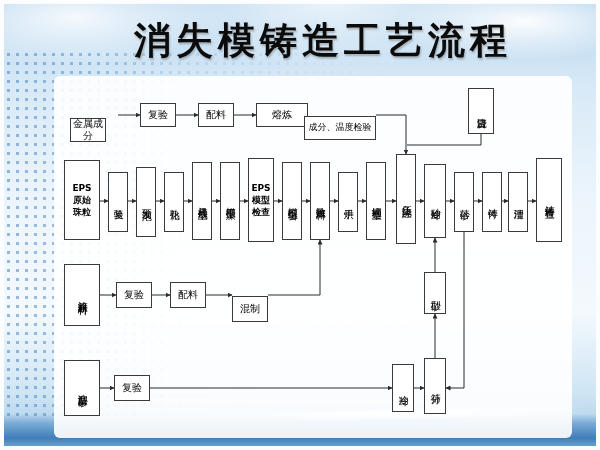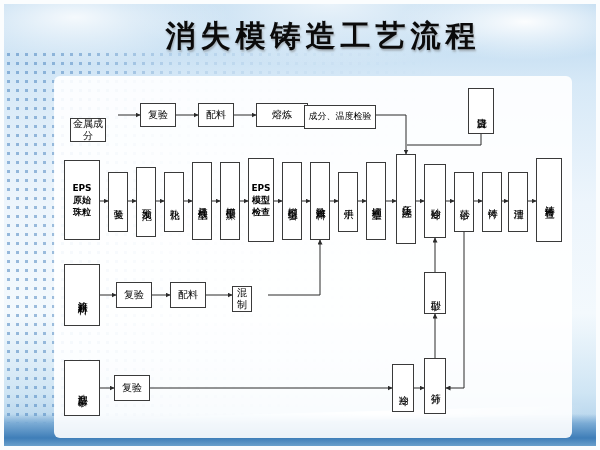--- a/index.html
+++ b/index.html
@@ -28,21 +28,21 @@
     position:absolute;left:-20px;right:-20px;bottom:24px;height:9px;z-index:1;
     transform:rotate(-1.6deg);
     background:linear-gradient(90deg, transparent 5%, rgba(215,243,255,.85) 45%, rgba(255,255,255,.95) 62%, transparent 95%);
   }
   .panel{
     position:absolute;left:50px;top:72px;width:518px;height:362px;z-index:2;
     background:rgba(255,255,255,.9);border-radius:6px;
   }
   .title{
     position:absolute;left:12px;right:0;top:12px;z-index:4;text-align:center;
-    font-size:30px;font-weight:bold;color:#0b0b0b;letter-spacing:5px;
+    font-size:37px;font-weight:bold;color:#0b0b0b;letter-spacing:5px;
     text-shadow:1px 2px 2px rgba(110,110,110,.45);
     padding-left:34px;
   }
   .connectors{position:absolute;left:0;top:0;z-index:3;}
   .node{
     position:absolute;z-index:4;box-sizing:border-box;
     background:#fff;border:1px solid #3a3a3a;color:#000;
     display:flex;align-items:center;justify-content:center;
     font-size:10px;line-height:1.25;text-align:center;white-space:pre-line;
   }
@@ -104,21 +104,21 @@
       <polyline points="460,228 460,384 442,384" marker-end="url(#arw)"></polyline>
       <line x1="431" y1="354" x2="431" y2="310" marker-end="url(#arw)"></line>
       <line x1="431" y1="268" x2="431" y2="234" marker-end="url(#arw)"></line>
     </g>
   </svg>
 
   <div class="node" style="left:66px;top:114px;width:36px;height:24px">金属成分</div>
   <div class="node" style="left:136px;top:99px;width:36px;height:24px">复验</div>
   <div class="node" style="left:194px;top:99px;width:36px;height:24px">配料</div>
   <div class="node" style="left:252px;top:99px;width:52px;height:24px">熔炼</div>
-  <div class="node s9" style="left:300px;top:101px;width:72px;height:24px">成分、温度检验</div>
+  <div class="node s9" style="left:300px;top:112px;width:72px;height:24px">成分、温度检验</div>
   <div class="node v" style="left:464px;top:84px;width:26px;height:46px">浇冒口</div>
 
   <div class="node lines" style="left:60px;top:156px;width:36px;height:80px">EPS
 原始
 珠粒</div>
   <div class="node v" style="left:104px;top:168px;width:20px;height:60px">复验</div>
   <div class="node v" style="left:132px;top:163px;width:20px;height:70px">预发泡</div>
   <div class="node v" style="left:160px;top:168px;width:20px;height:60px">熟化</div>
   <div class="node v" style="left:188px;top:158px;width:20px;height:78px">模具成型</div>
   <div class="node v" style="left:216px;top:158px;width:20px;height:78px">模型干燥</div>
@@ -132,20 +132,20 @@
   <div class="node v" style="left:392px;top:150px;width:20px;height:90px">负压浇注</div>
   <div class="node v" style="left:420px;top:160px;width:22px;height:74px">砂冷却</div>
   <div class="node v" style="left:450px;top:168px;width:20px;height:60px">落砂</div>
   <div class="node v" style="left:478px;top:168px;width:20px;height:60px">铸件</div>
   <div class="node v" style="left:504px;top:168px;width:20px;height:60px">清理</div>
   <div class="node v" style="left:532px;top:154px;width:26px;height:84px">铸件检查</div>
 
   <div class="node v" style="left:60px;top:260px;width:36px;height:62px">涂料原材料</div>
   <div class="node" style="left:112px;top:278px;width:36px;height:26px">复验</div>
   <div class="node" style="left:166px;top:278px;width:36px;height:26px">配料</div>
-  <div class="node" style="left:228px;top:282px;width:20px;height:26px">混制</div>
+  <div class="node" style="left:228px;top:292px;width:36px;height:26px">混制</div>
 
   <div class="node v" style="left:60px;top:356px;width:36px;height:56px">造型新砂</div>
   <div class="node" style="left:110px;top:371px;width:36px;height:26px">复验</div>
   <div class="node v" style="left:388px;top:360px;width:22px;height:48px">冷却</div>
   <div class="node v" style="left:420px;top:354px;width:22px;height:56px">筛分</div>
   <div class="node v" style="left:420px;top:268px;width:22px;height:42px">型砂</div>
 </div>
 
 </body></html>

